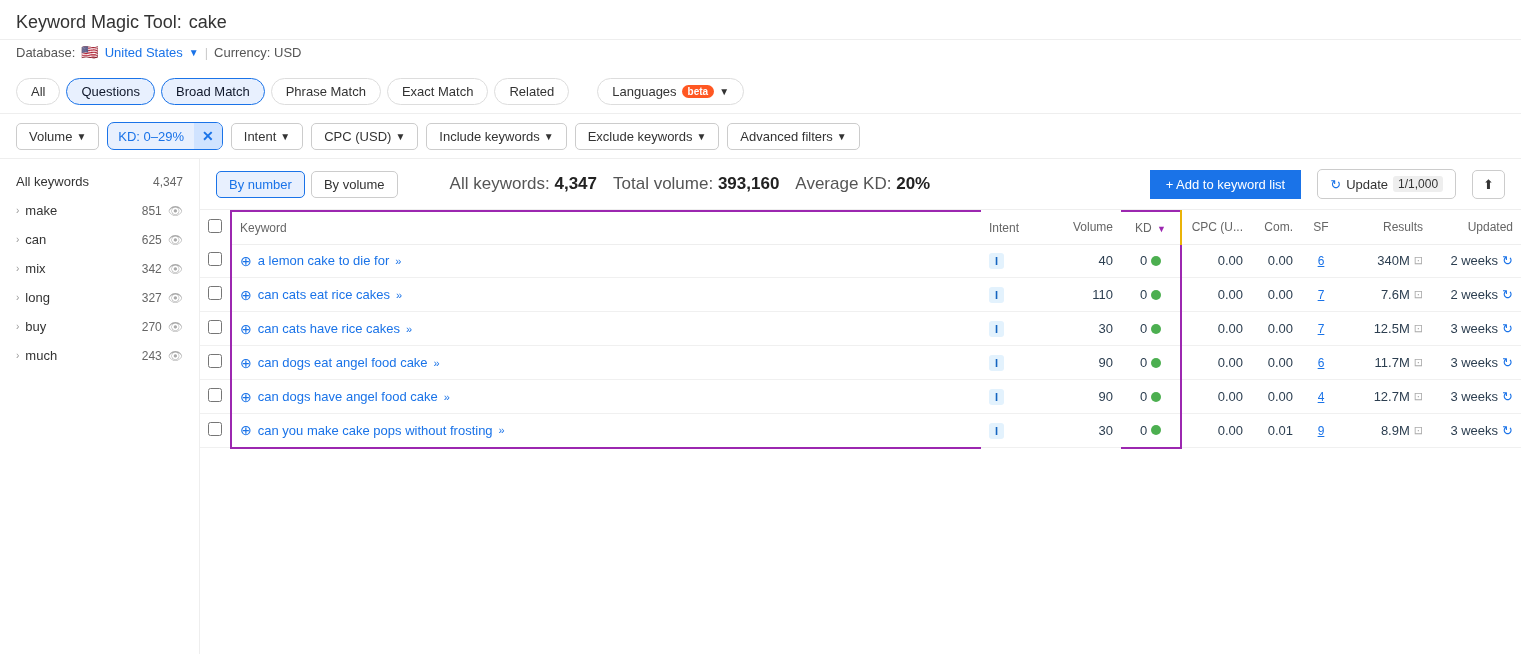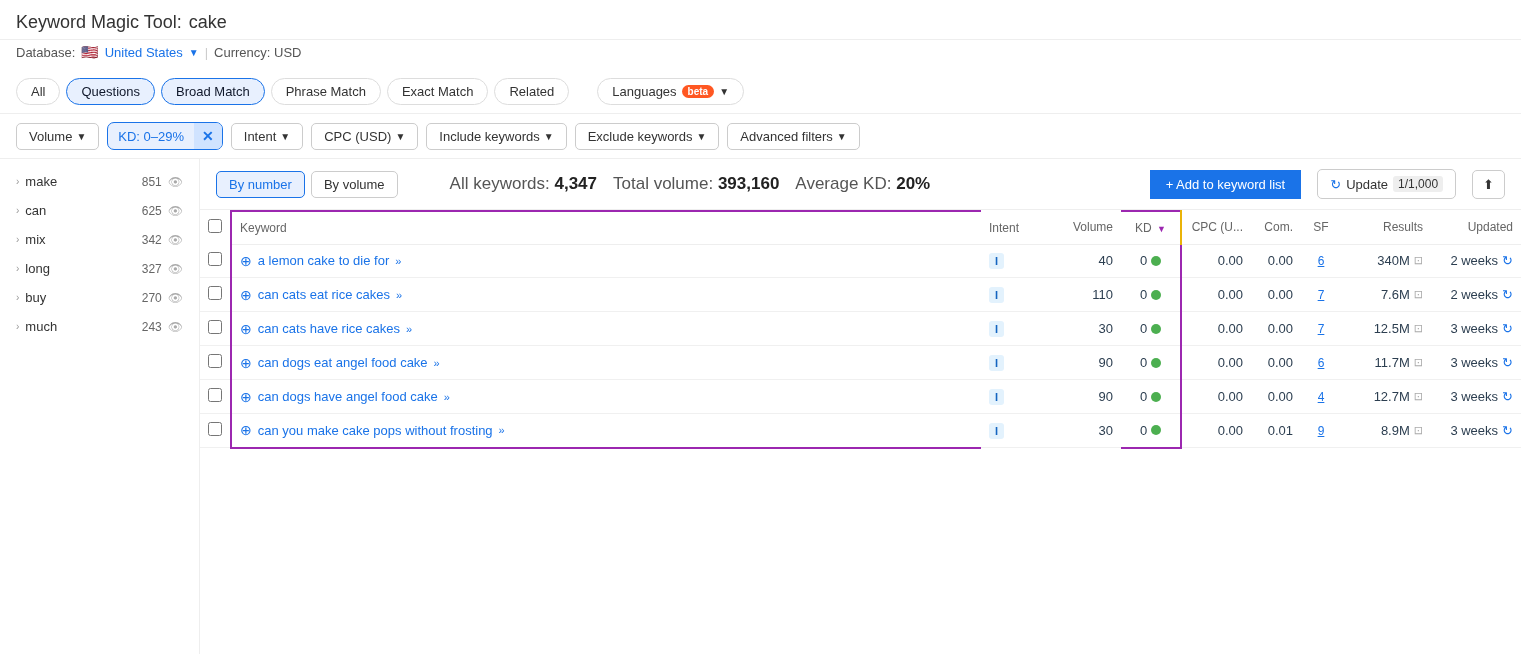--- a/index.html
+++ b/index.html
@@ -155,20 +155,26 @@
   </button>
   <button class="filter-btn">
     <span>Advanced filters</span>
     <span class="chevron">▼</span>
   </button>
 </div>
 
 <div class="main-content">
 
   <div class="sidebar">
+    <div class="sidebar-item">
+      <div class="sidebar-item-left">
+        <span class="sidebar-item-label all">All keywords</span>
+      </div>
+      <span class="sidebar-item-count">4,347</span>
+    </div>
     <div class="sidebar-item">
       <div class="sidebar-item-left">
         <span class="sidebar-item-chevron">›</span>
         <span class="sidebar-item-label">make</span>
       </div>
       <div style="display:flex;align-items:center;gap:6px;">
         <span class="sidebar-item-count">851</span>
         <span class="eye-icon">👁</span>
       </div>
     </div>

